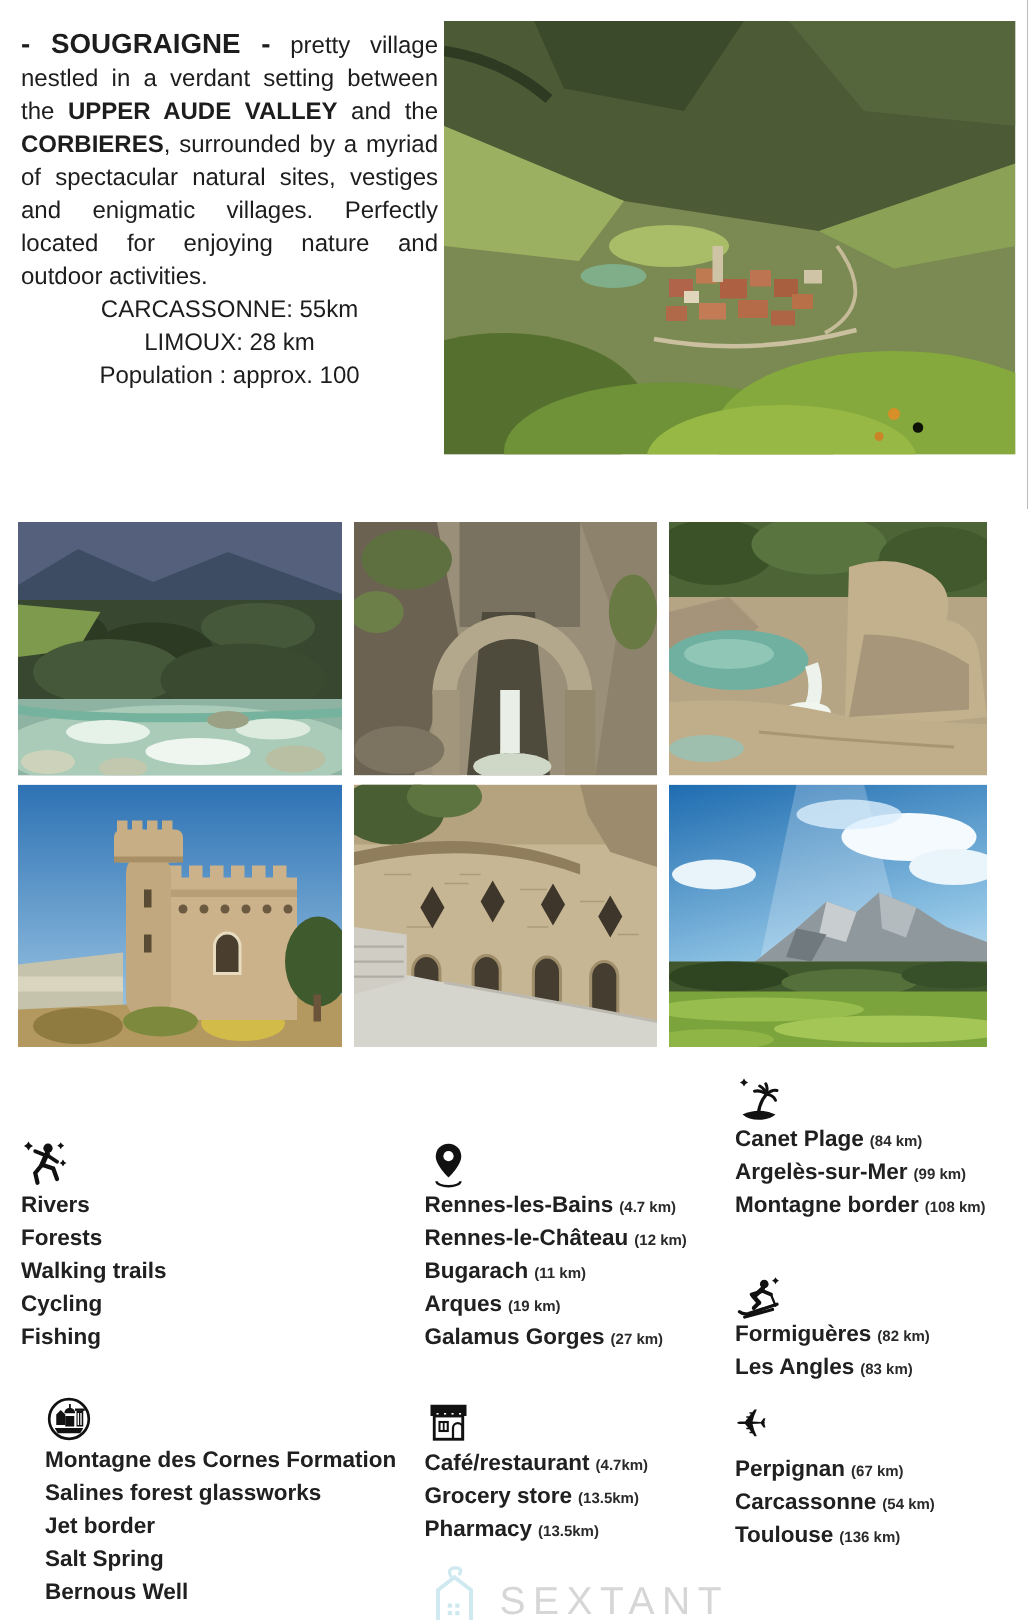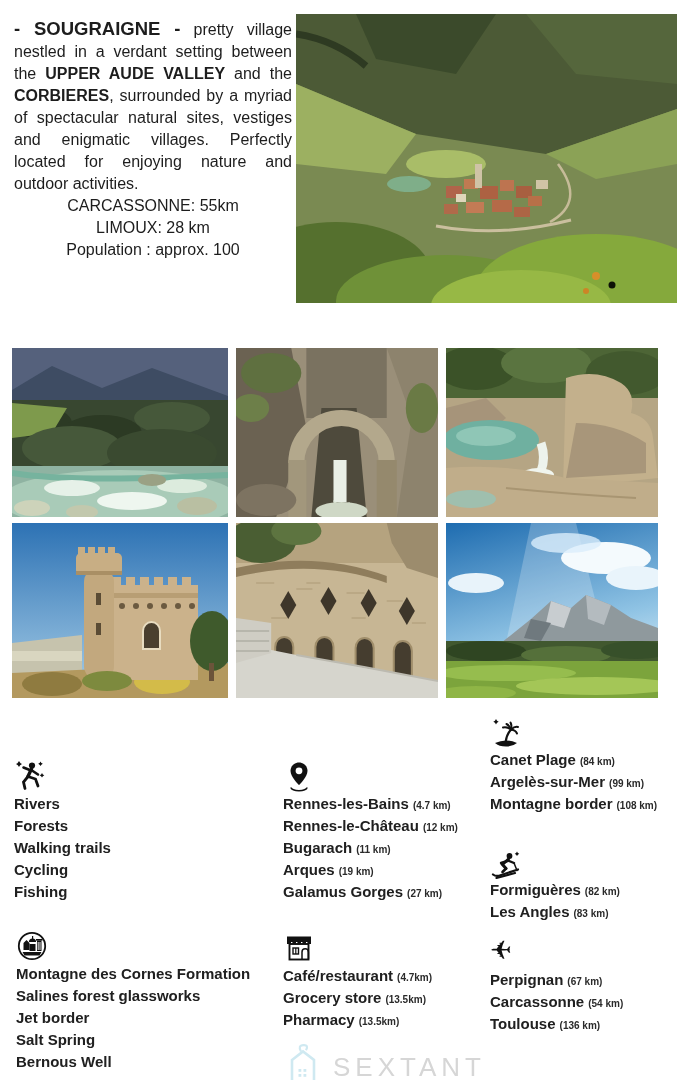--- a/index.html
+++ b/index.html
@@ -24,21 +24,21 @@
   #g4{left:12px;top:523px;width:216px;height:175px;}
   #g5{left:236px;top:523px;width:202px;height:175px;}
   #g6{left:446px;top:523px;width:212px;height:175px;}
   
   .block{position:absolute;font-size:15px;line-height:20px;color:#202020;font-weight:bold;}
   .block .bicon{height:30px;margin-bottom:4px;}
   .block .bicon svg{display:block;}
   .item{white-space:nowrap;}
   .dist{font-size:10px;margin-left:4px;color:#2a2a2a;}
   #b-act{left:14px;top:760px;}
-  #b-her{left:16px;top:930px;}
+  #b-her{left:30px;top:930px;}
   #b-vil{left:283px;top:760px;}
   #b-shop{left:283px;top:932px;}
   #b-beach{left:490px;top:716px;}
   #b-ski{left:490px;top:850px;}
   #b-air{left:490px;top:936px;}
   #b-ski .bicon{height:28px;margin-bottom:2px;}
   .plane-glyph{
     display:inline-block;font-family:"DejaVu Sans",sans-serif;font-size:26px;line-height:28px;
     transform:scaleX(-1);color:#111;
   }

